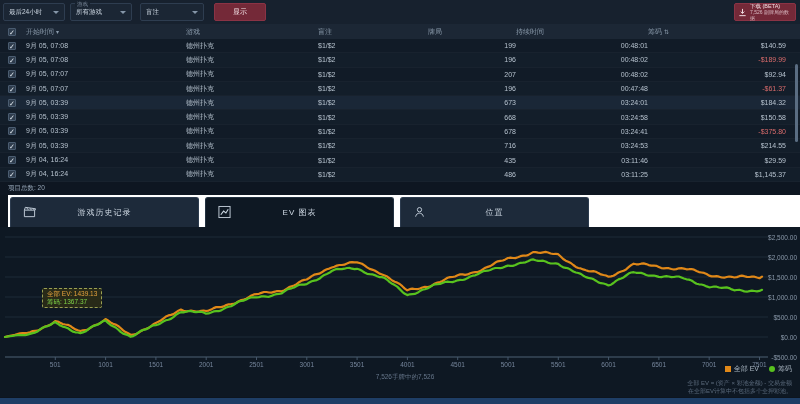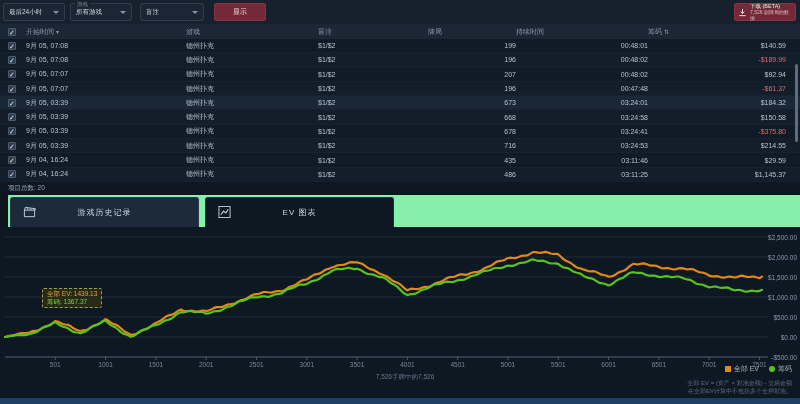--- a/index.html
+++ b/index.html
@@ -39,21 +39,21 @@
   .cb { width:8px; height:8px; margin-left:8px; background:#2e3c4d; border:1px solid #4a5c70;
     border-radius:1px; color:#dfe7ee; font-size:7px; line-height:7px; text-align:center; cursor:pointer; }
   .neg { color:#d86b6b; }
   .sortglyph { font-size:6px; color:#8a9aab; }
   .totalbar { height:13px; display:flex; align-items:center; padding-left:8px; font-size:6.5px;
     color:#93a3b4; background:#0e1621; }
   .scroll-thumb { position:absolute; right:2px; top:40px; width:3px; height:78px;
     background:#5a6d82; border-radius:2px; cursor:pointer; }
 
   
-  .tabbar { height:32px; background:#86efac; display:grid; grid-template-columns:1fr 1fr 1fr 1fr;
+  .tabbar { height:32px; background:#ffffff; display:grid; grid-template-columns:1fr 1fr 1fr 1fr;
     gap:6px; padding:2px 16px 0 2px;margin-left:8px; }
   .tab { position:relative; background:#1d2a3a; border:1px solid #2c3b4e; border-bottom:none;
     border-radius:3px 3px 0 0; display:flex; align-items:center; justify-content:center;
     font-size:8px; color:#cfd9e4; letter-spacing:1px; cursor:pointer; }
   .tab.active { background:#0e1823; border-color:#223140; }
   .tab .ticon { position:absolute; left:12px; top:50%; transform:translateY(-50%); display:flex; }
 
   
   .chart-panel { position:relative; height:170px; background:#0e1823; }
   #chart-svg { position:absolute; left:0; top:0; }
@@ -225,20 +225,29 @@
     <span>游戏历史记录</span>
   </div>
   <div class="tab active">
     <span class="ticon">
       <svg width="13" height="13" viewBox="0 0 14 14">
           <rect x="1" y="1" width="12" height="12" stroke="#c7d2dd" fill="none"></rect>
           <path d="M3 10l3-4 2.5 2L11 4" stroke="#c7d2dd" stroke-width="1.2" fill="none"></path>
         </svg>
     </span>
     <span>EV 图表</span>
+  </div>
+  <div class="tab">
+    <span class="ticon">
+      <svg width="13" height="13" viewBox="0 0 14 14">
+          <circle cx="7" cy="4.5" r="2.3" stroke="#c7d2dd" fill="none"></circle>
+          <path d="M2.8 12c.6-2.6 2.2-3.8 4.2-3.8s3.6 1.2 4.2 3.8" stroke="#c7d2dd" fill="none"></path>
+        </svg>
+    </span>
+    <span>位置</span>
   </div>
 </div>
 
 <div class="chart-panel">
   <svg id="chart-svg" width="800" height="170" viewBox="0 0 800 170">
       <line x1="5" y1="10" x2="768" y2="10" stroke="#1c2a39" stroke-width="1"></line>
       <text x="797" y="12.5" text-anchor="end" font-size="6.5" fill="#8a99aa">$2,500.00</text>
       <line x1="5" y1="30" x2="768" y2="30" stroke="#1c2a39" stroke-width="1"></line>
       <text x="797" y="32.5" text-anchor="end" font-size="6.5" fill="#8a99aa">$2,000.00</text>
       <line x1="5" y1="50" x2="768" y2="50" stroke="#1c2a39" stroke-width="1"></line>

